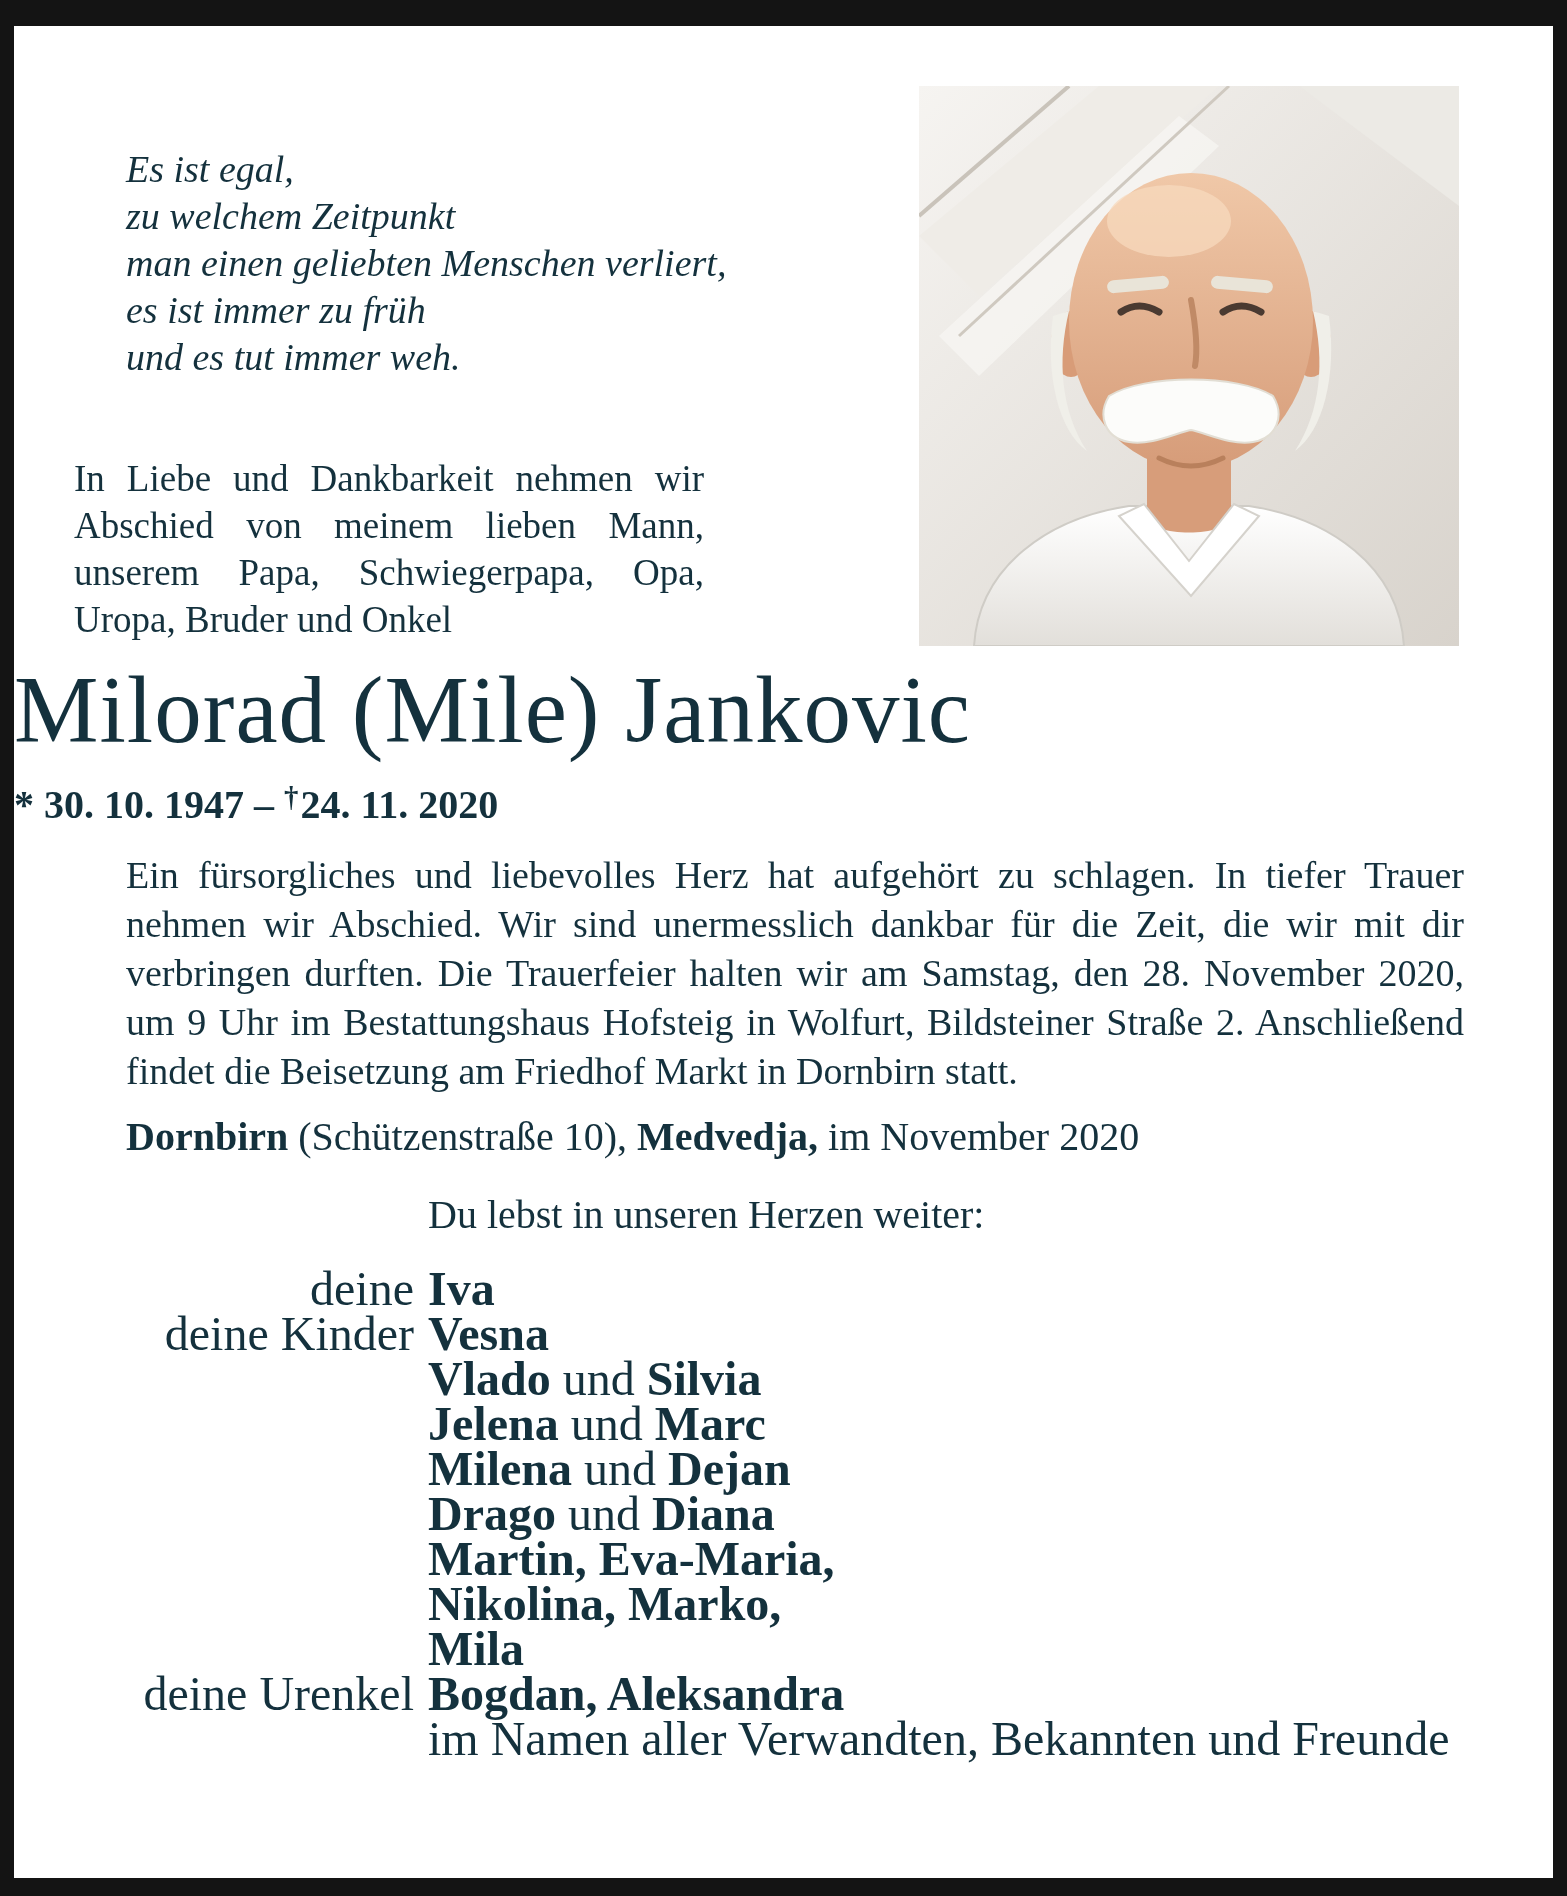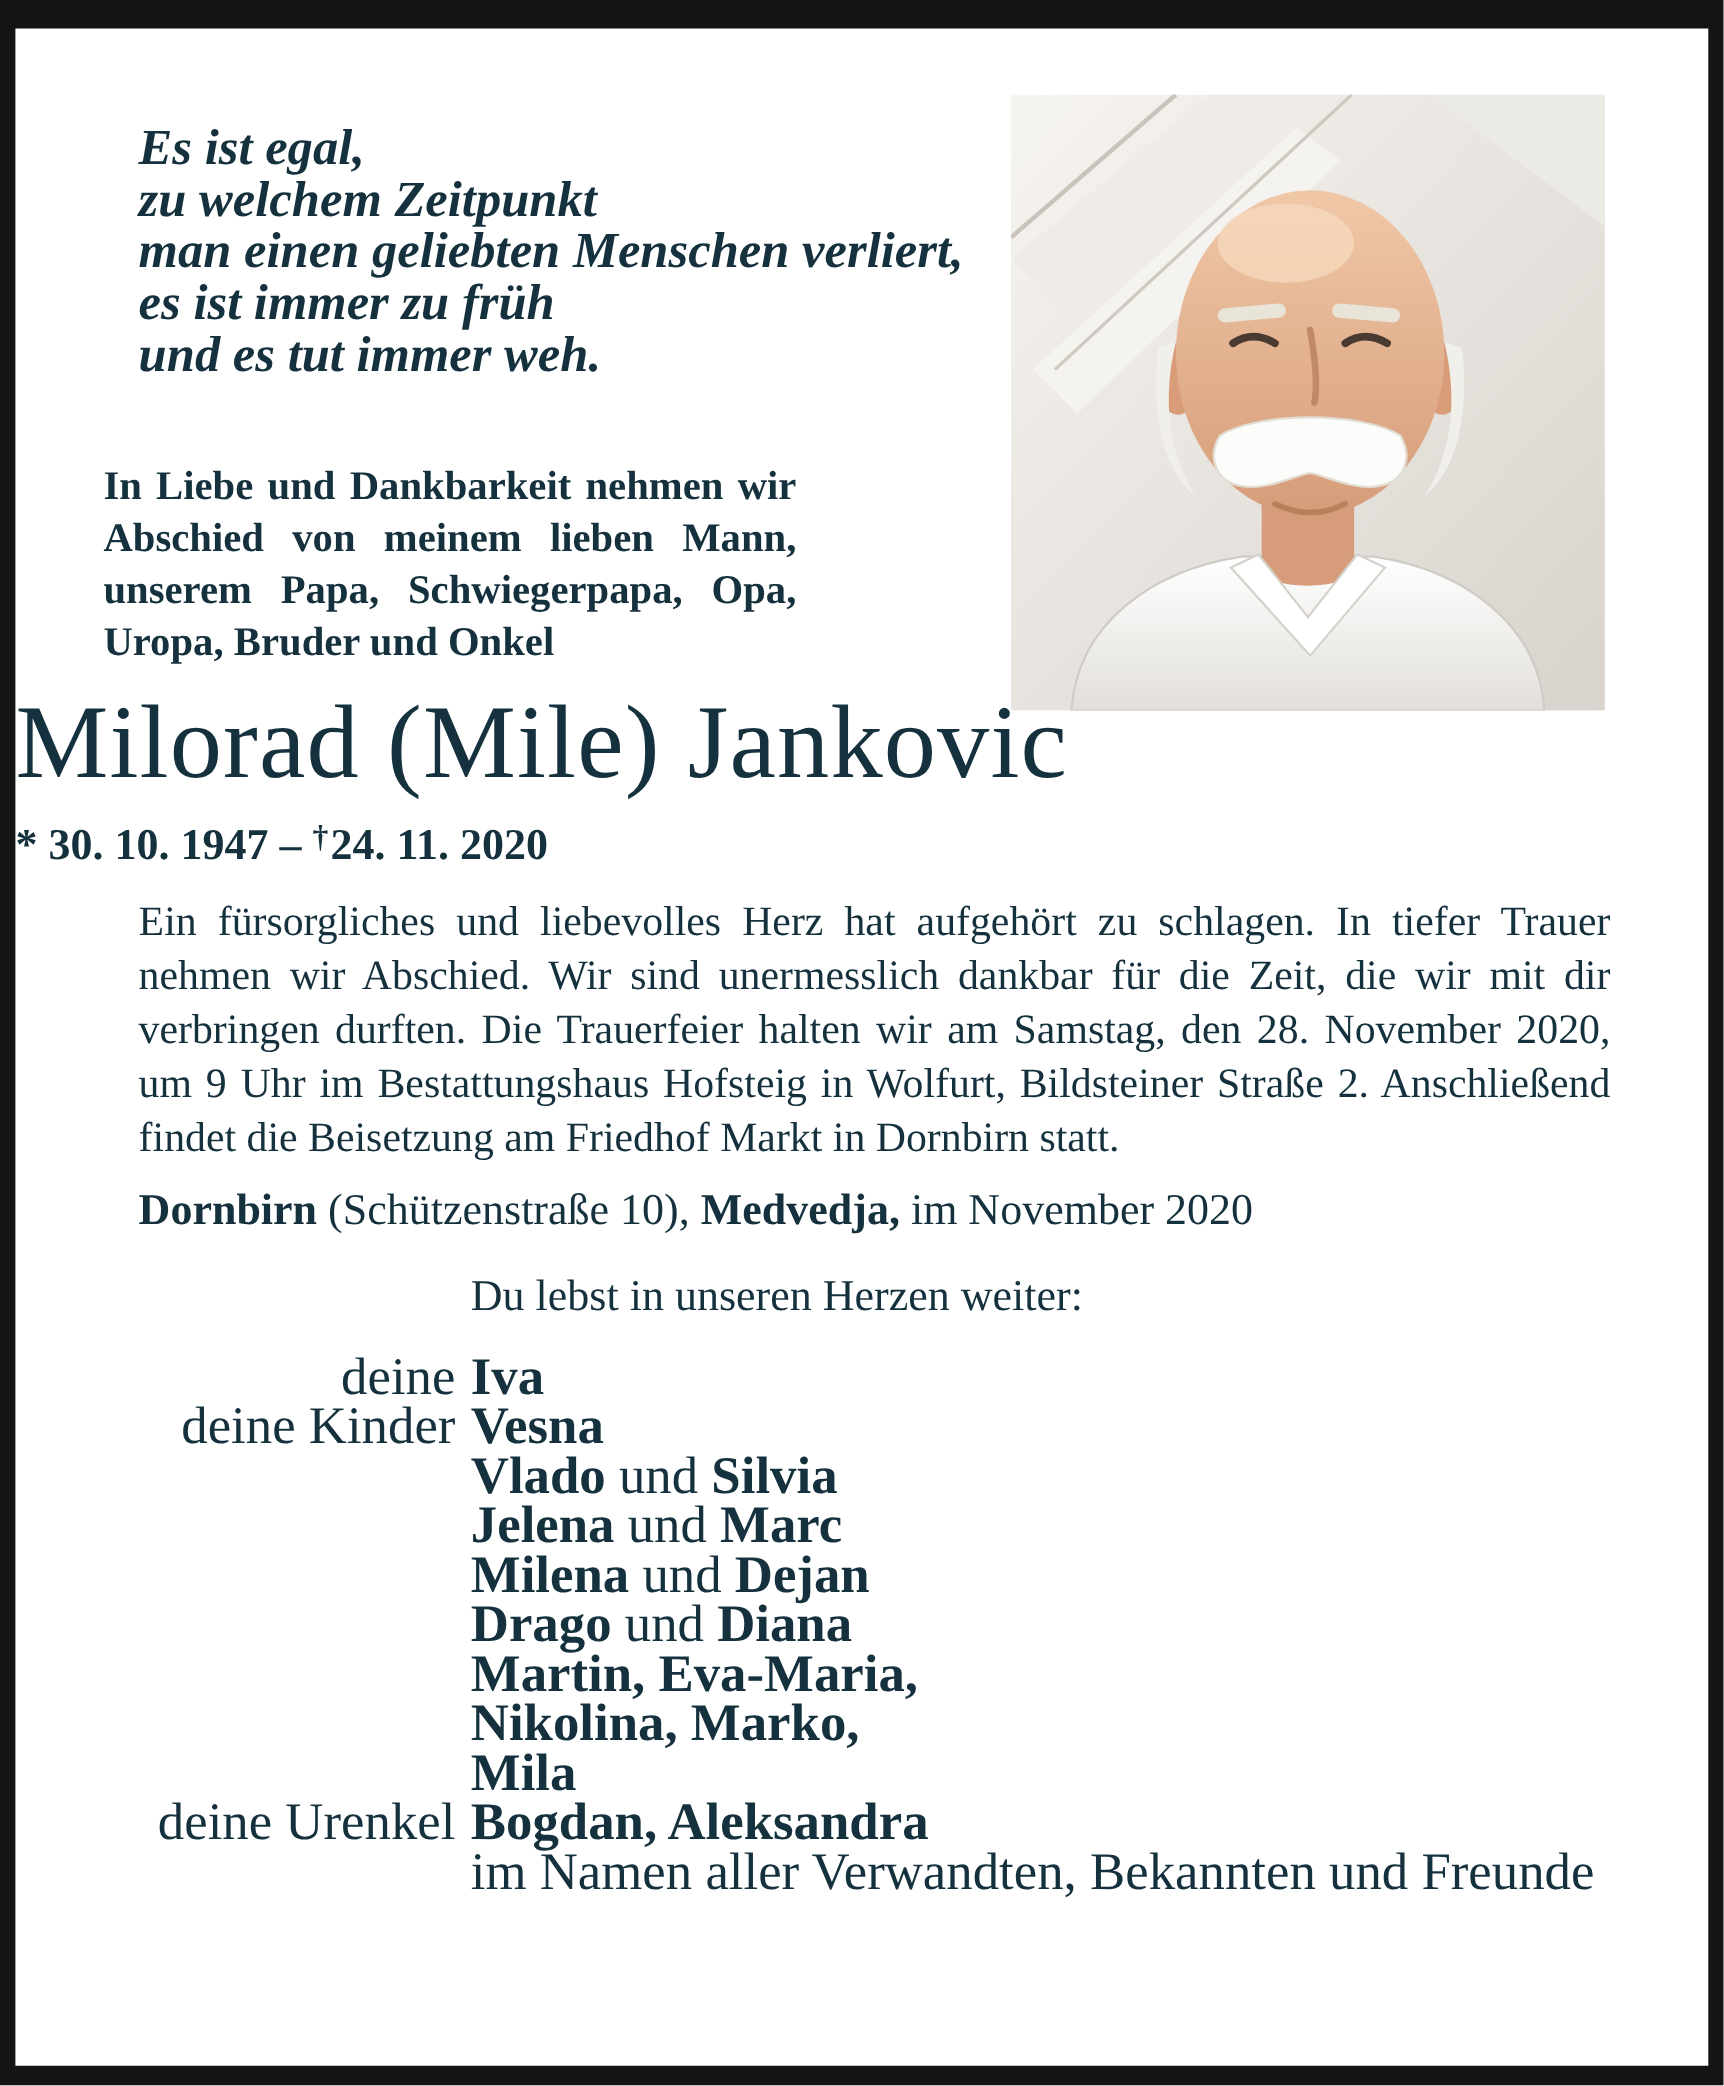--- a/index.html
+++ b/index.html
@@ -19,42 +19,40 @@
     width:1567px;height:1896px;
     border:14px solid var(--frame);
     border-top-width:26px;
     border-bottom-width:18px;
     background:var(--paper);
     position:relative;
     overflow:hidden;
   }
   
   .quote{
-    margin:84px 0 0 112px;
+    margin:120px 0 0 112px;
     font-style:italic;
-    font-size:46px;
+    font-size:38px;
     line-height:47px;
     width:760px;
-    font-weight:bold;
   }
   
   .photo{
     position:absolute;
     top:60px;left:905px;
     width:540px;height:560px;
   }
   .photo svg{width:100%;height:100%;display:block;}
   
   .intro{
-    margin:74px 0 0 80px;
+    margin:74px 0 0 60px;
     width:630px;
     font-size:37px;
     line-height:47px;
     text-align:justify;
-    font-weight:bold;
   }
   
   .name{
     margin-top:12px;
     width:1340px;
     text-align:left;
     font-size:95px;
     line-height:110px;
     letter-spacing:1px;
     white-space:nowrap;

